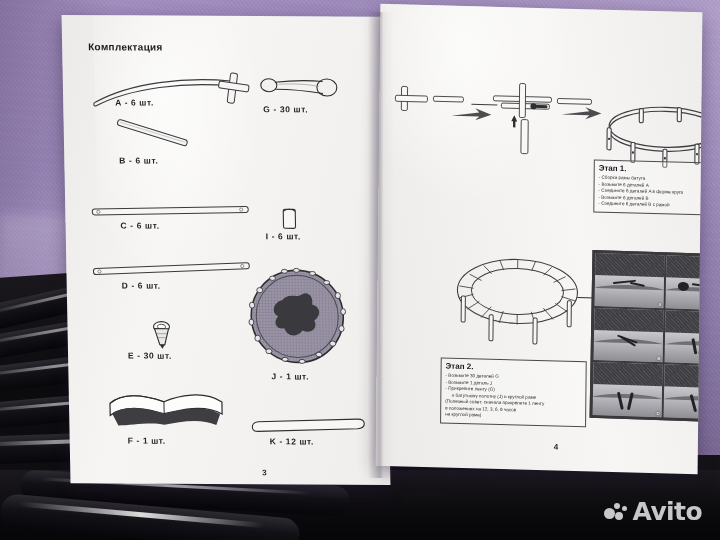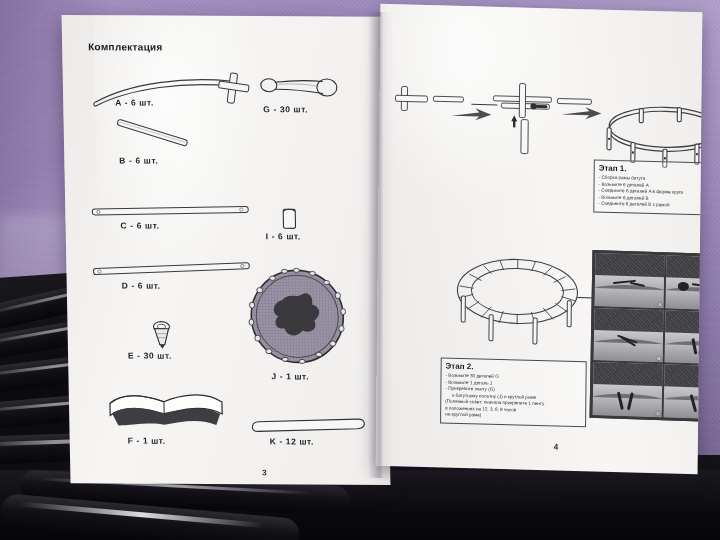--- a/index.html
+++ b/index.html
@@ -613,14 +613,23 @@
           </div>
         </div>
 
         <div class="pagenum" style="left:178px; top:434px;">4</div>
       </div>
     </div>
 
     <div class="spine-shadow"></div>
   </div>
 
+  <div class="avito">
+    <span class="avito-dots">
+      <i class="ad1"></i>
+        <i class="ad2"></i>
+        <i class="ad3"></i>
+        <i class="ad4"></i>
+    </span>
+    <span class="avito-text">Avito</span>
+  </div>
 
 </div>
 
 </body></html>

